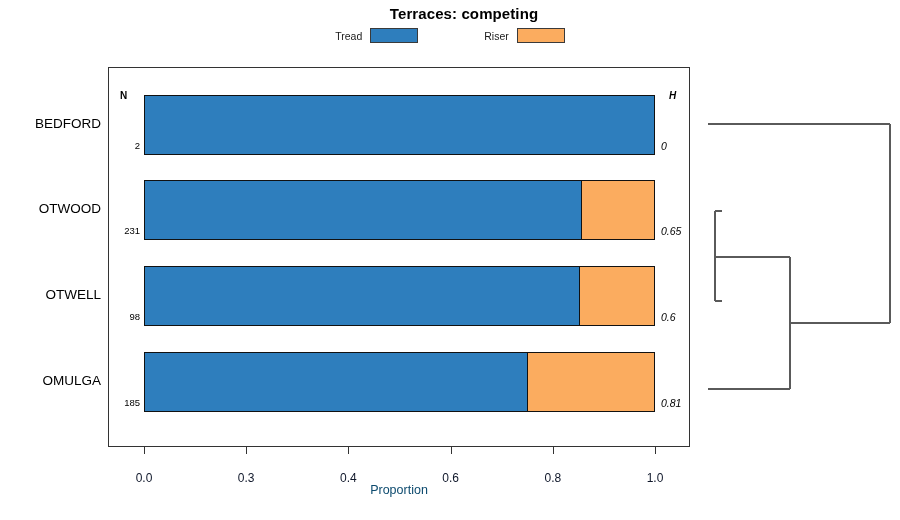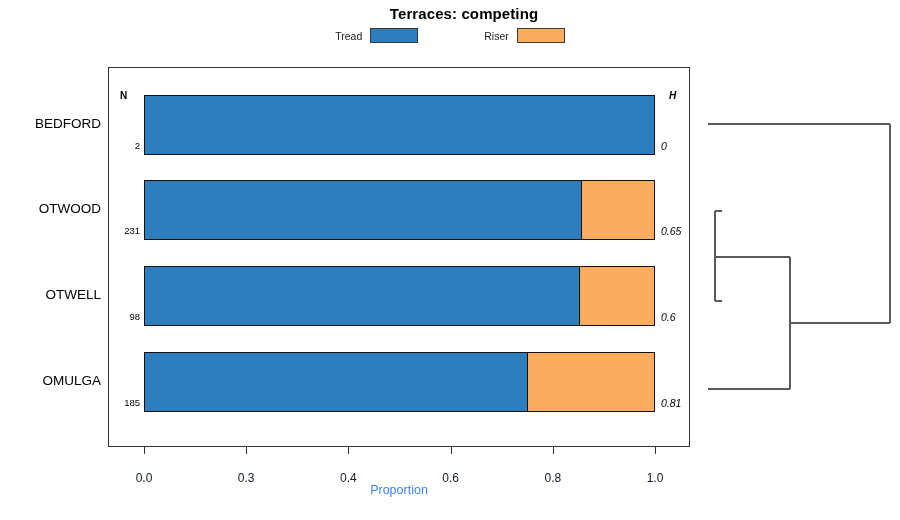--- a/index.html
+++ b/index.html
@@ -168,21 +168,21 @@
     color: #0f172a;
     margin-top: 14px;
   }
   .x-title {
     position: absolute;
     left: 108px;
     top: 483px;
     width: 582px;
     text-align: center;
     font-size: 12.5px;
-    color: #3b82f6;
+    color: #0c4a6e;
   }
 
   
   .dendrogram {
     position: absolute;
     left: 690px;
     top: 67px;
     width: 210px;
     height: 380px;
   }

